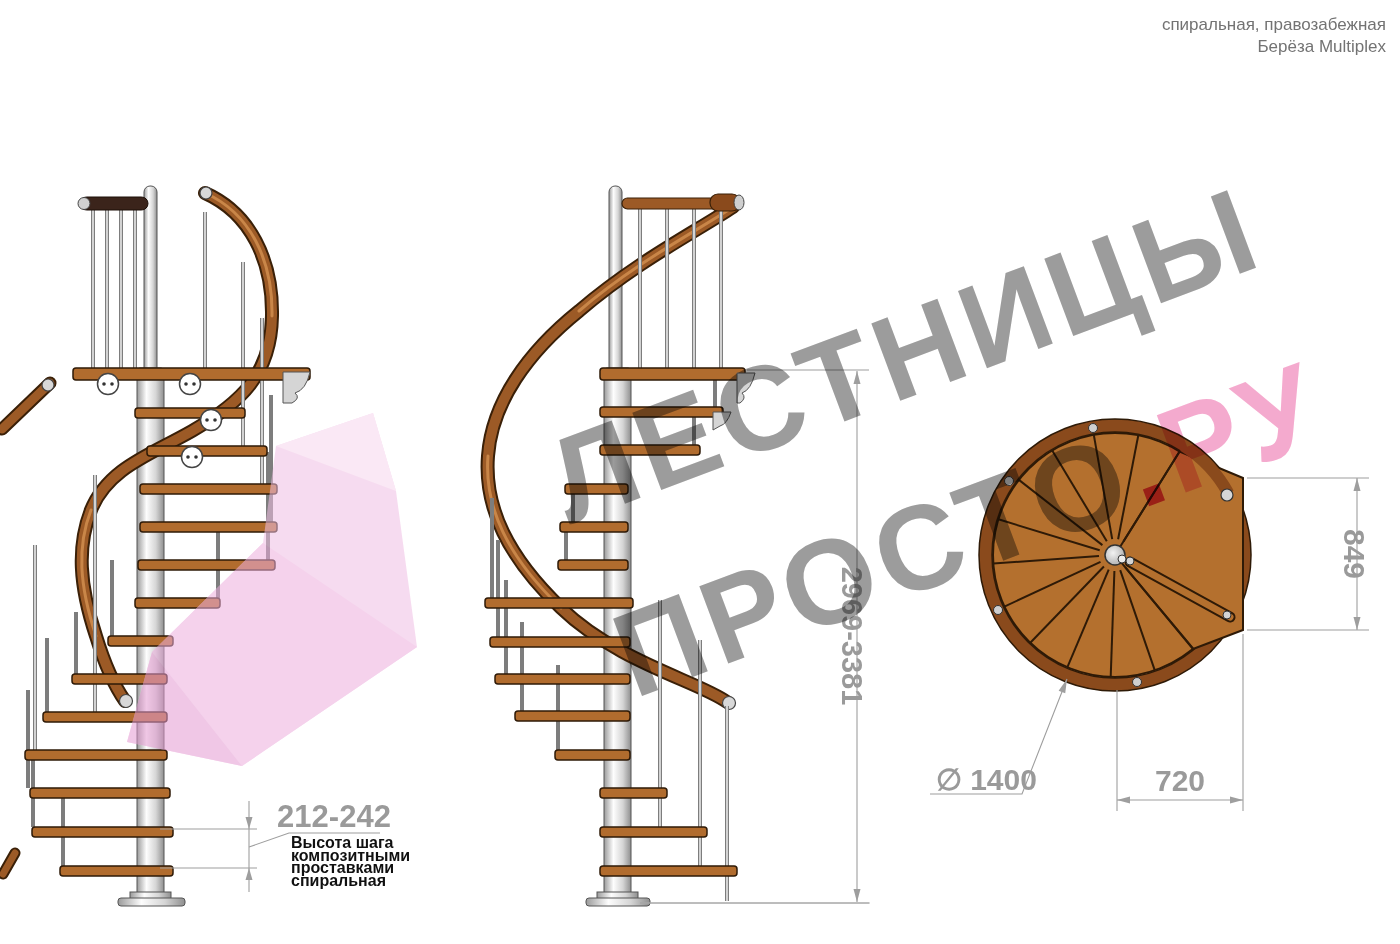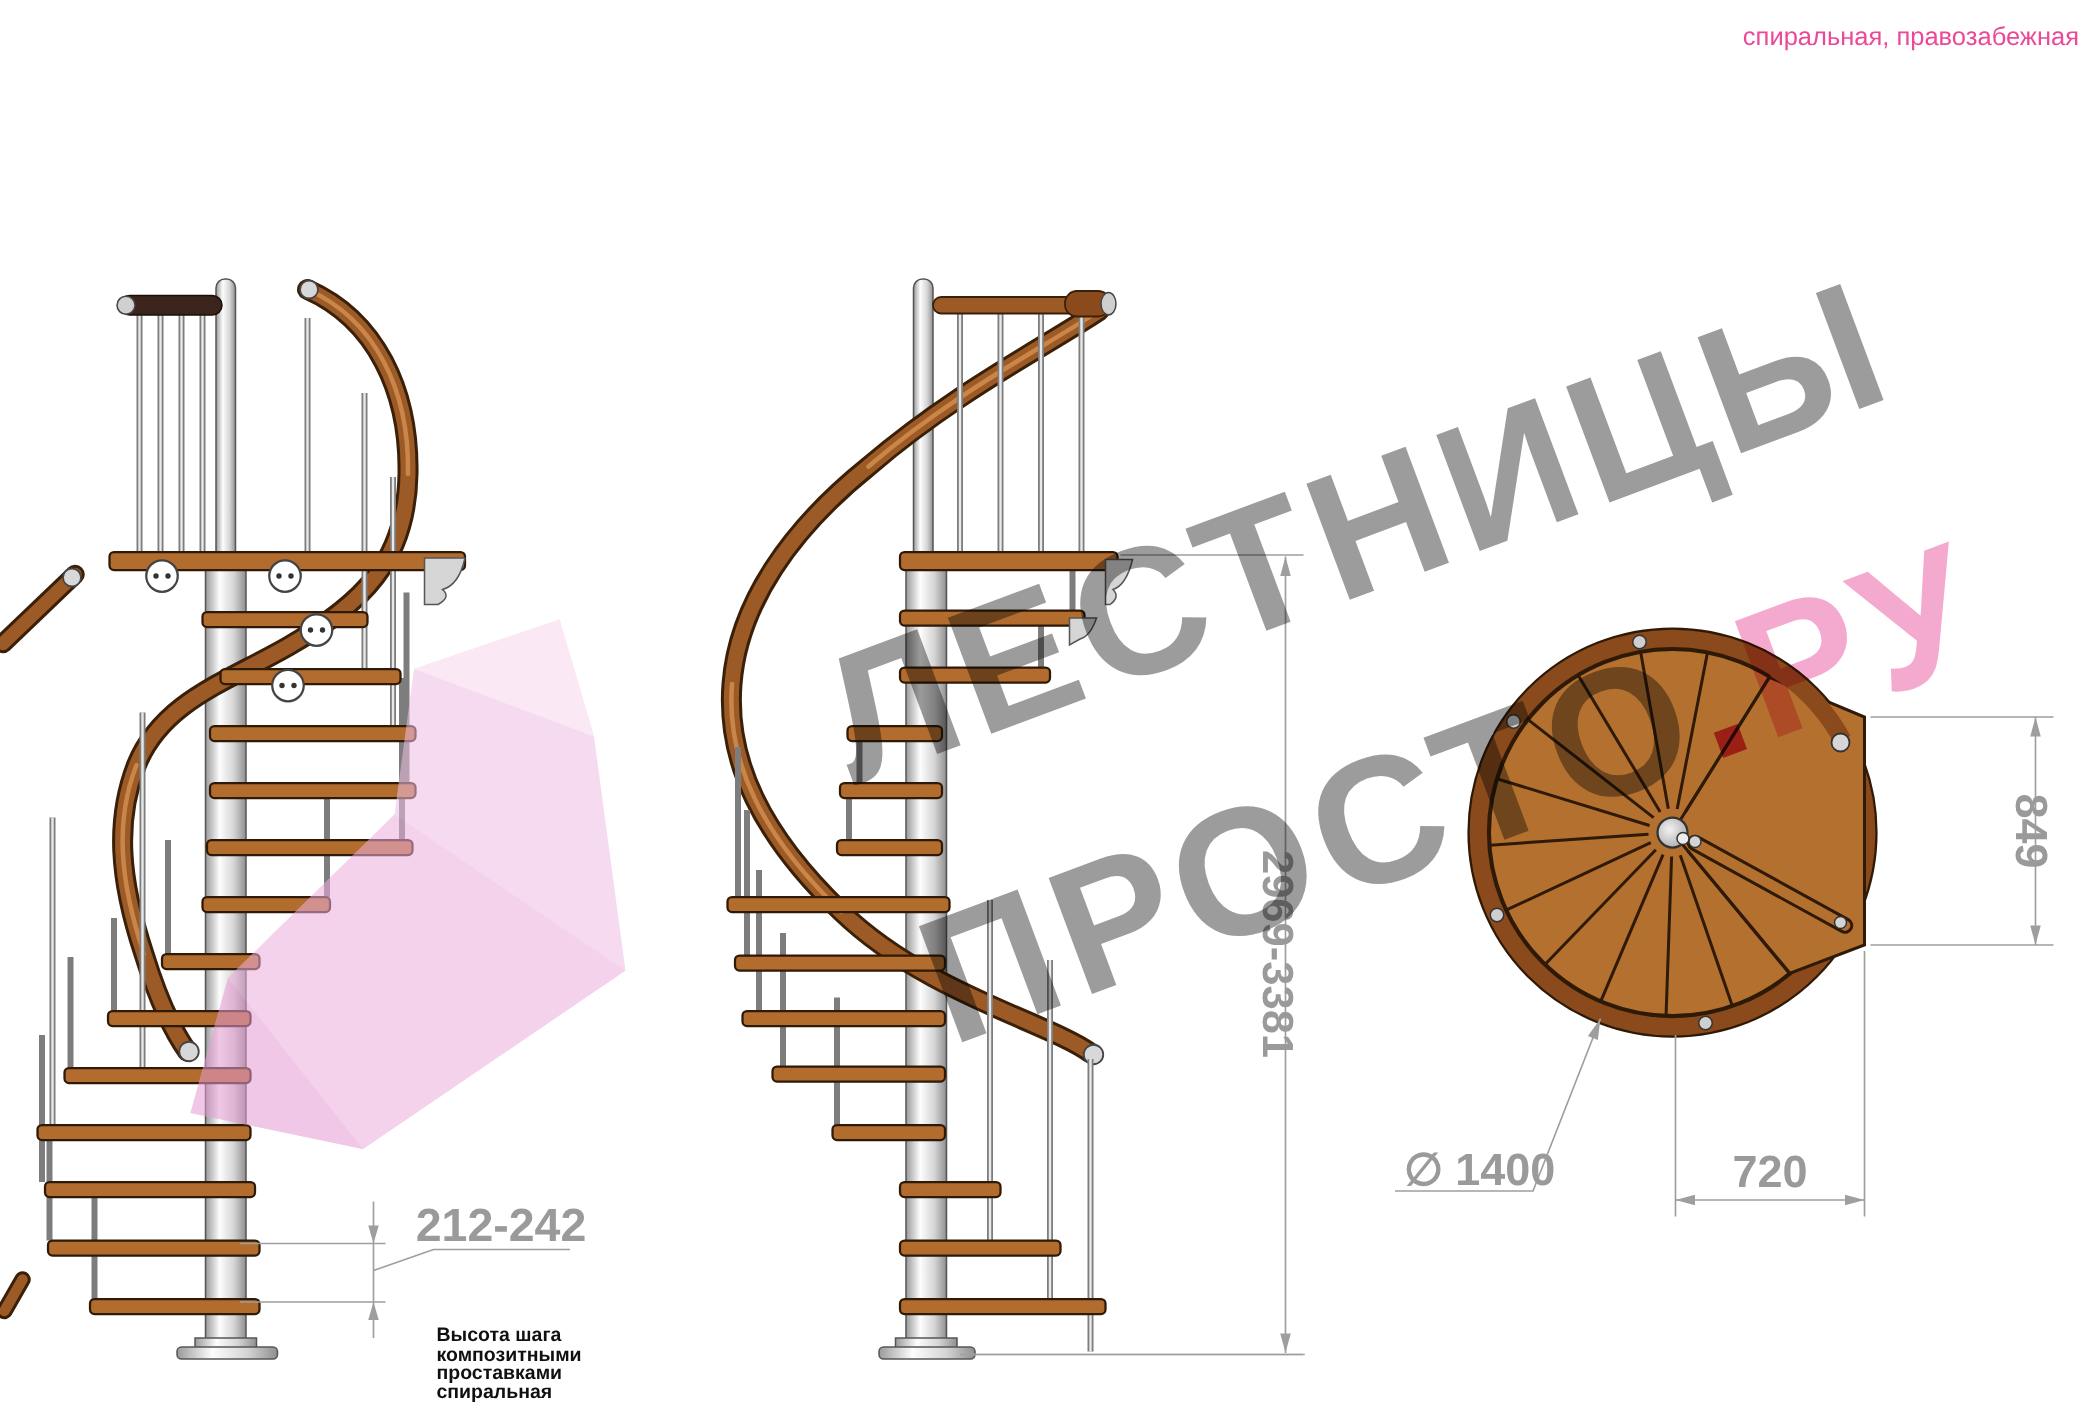--- a/index.html
+++ b/index.html
@@ -1,22 +1,22 @@
 <!DOCTYPE html>
 <html><head>
 <meta charset="utf-8">
 <style>
   html,body{margin:0;padding:0;background:#ffffff;}
   body{font-family:"Liberation Sans",sans-serif;}
   .canvas{position:relative;width:1400px;height:944px;overflow:hidden;background:#fff;}
   .drawing{position:absolute;left:0;top:0;}
-  .header{position:absolute;top:14px;right:14px;text-align:right;color:#ec4899;
+  .header{position:absolute;top:14px;right:14px;text-align:right;color:#737373;
           font-size:17px;line-height:22px;font-weight:500;z-index:5;}
-  .note{position:absolute;left:291px;top:837px;color:#101010;font-size:13px;
-        line-height:12.5px;font-weight:600;z-index:5;margin-top:47px;}
+  .note{position:absolute;left:291px;top:837px;color:#101010;font-size:16px;
+        line-height:12.5px;font-weight:600;z-index:5;}
   .note span{display:block;}
   .watermark{position:absolute;left:522px;top:398px;z-index:6;transform:rotate(-20.5deg);
              transform-origin:0 0;font-weight:bold;font-size:120px;letter-spacing:6px;
              line-height:1.55;color:#949494;white-space:nowrap;opacity:.92;
              mix-blend-mode:multiply;pointer-events:none;}
   .watermark .dot{color:#d8376f;}
   .watermark .pink{color:#f4a3ca;}
   svg text.dim{font-family:"Liberation Sans",sans-serif;font-weight:bold;fill:#9a9a9a;}
 </style>
 </head>
@@ -297,20 +297,21 @@
 
   <text class="dim" x="334" y="827" font-size="31" text-anchor="middle">212-242</text>
   <text class="dim" x="842" y="636" font-size="29" text-anchor="middle" transform="rotate(90 842 636)">2969-3381</text>
   <text class="dim" x="1344" y="554" font-size="30" text-anchor="middle" transform="rotate(90 1344 554)">849</text>
   <text class="dim" x="1180" y="791" font-size="30" text-anchor="middle">720</text>
   <text class="dim" x="936" y="790" font-size="30" text-anchor="start"><tspan>∅</tspan><tspan dx="8">1400</tspan></text>
 </svg>
 
 <div class="header">
   <div>спиральная, правозабежная</div>
+  <div>Берёза Multiplex</div>
 </div>
 
 <div class="note">
   <span>Высота шага</span>
   <span>композитными</span>
   <span>проставками</span>
   <span>спиральная</span>
 </div>
 
 <div class="watermark">

